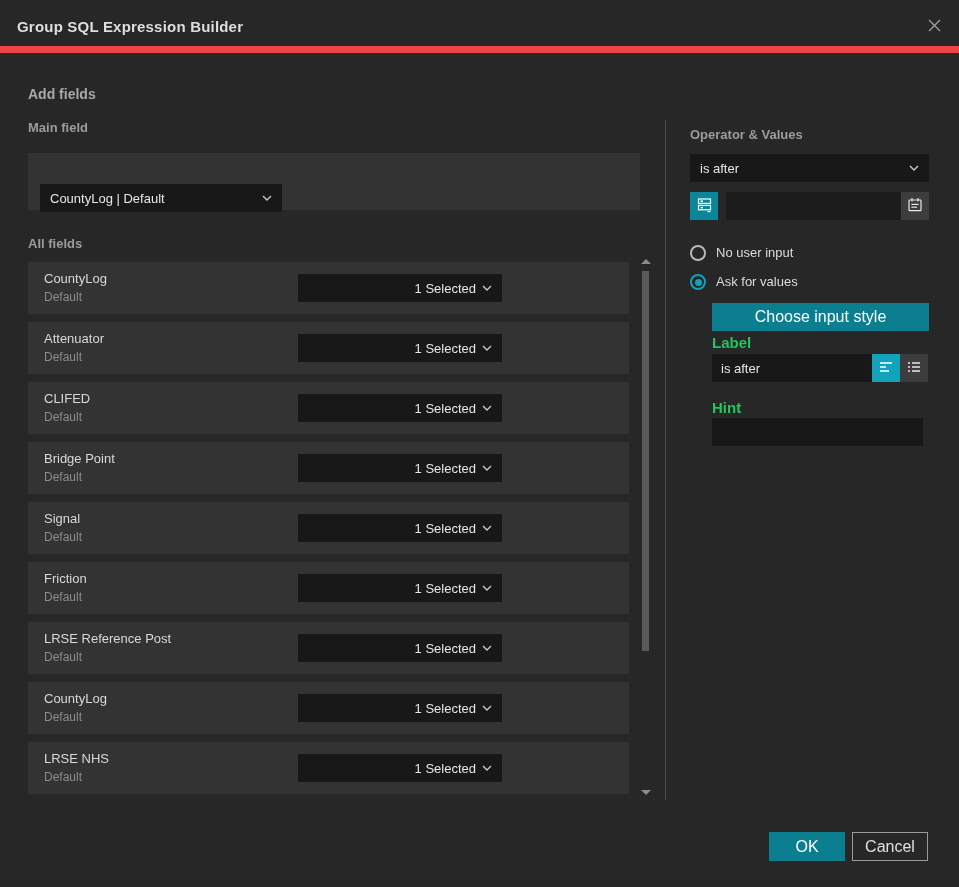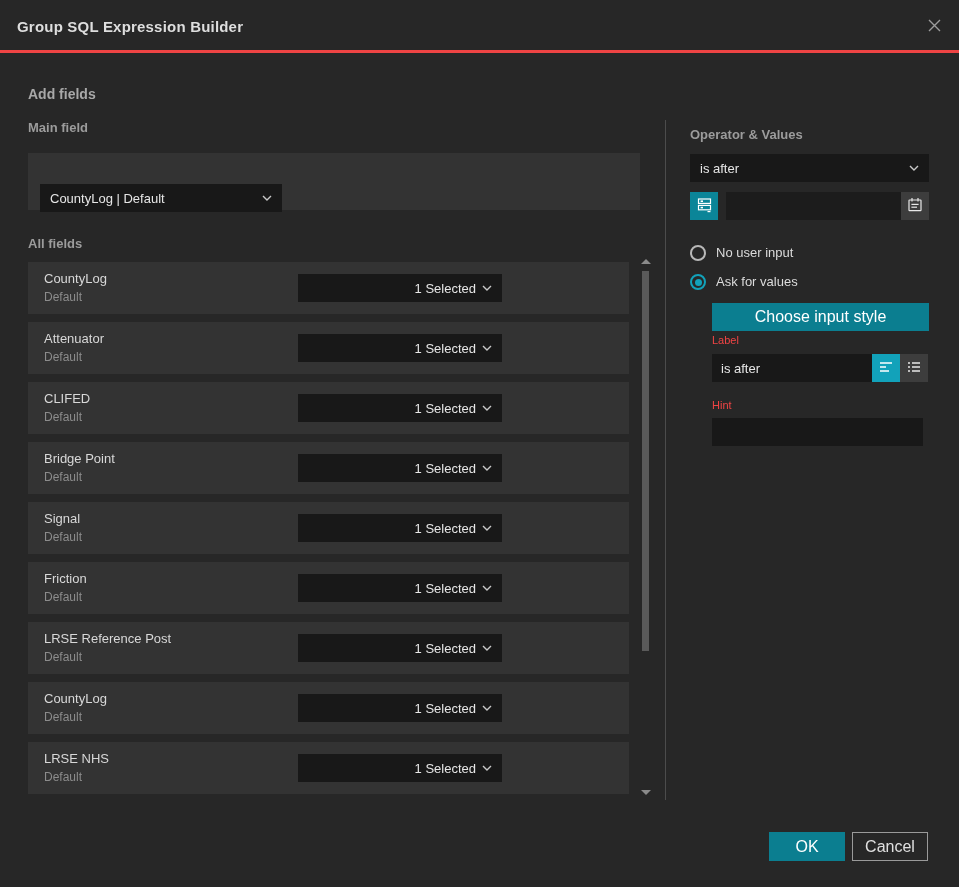--- a/index.html
+++ b/index.html
@@ -3,21 +3,21 @@
 <meta charset="utf-8">
 <style>
   html,body{margin:0;padding:0;background:#1a1a1a;}
   .dialog{
     position:relative;width:959px;height:887px;background:#272727;
     font-family:"Liberation Sans",sans-serif;overflow:hidden;
     -webkit-font-smoothing:antialiased;
   }
   .abs{position:absolute;}
   
-  .header{left:0;top:0;width:959px;height:53px;border-bottom:3px solid #ef4444;box-sizing:border-box;}
+  .header{left:0;top:0;width:959px;height:53px;border-bottom:7px solid #ef4444;box-sizing:border-box;}
   .header .title{position:absolute;left:17px;top:0;line-height:53px;font-size:15px;font-weight:bold;color:#dedede;letter-spacing:.2px;}
   .close-btn{position:absolute;right:14px;top:16px;width:22px;height:22px;cursor:pointer;display:flex;align-items:center;justify-content:center;background:none;border:none;padding:0;}
   
   .h-main{font-size:14px;font-weight:bold;color:#a8a8a8;}
   .h-sub{font-size:13px;font-weight:bold;color:#9c9c9c;}
   
   .panel{background:#333333;}
   .row{background:#333333;box-sizing:border-box;text-align:right;}
   .row .fname{position:absolute;left:16px;top:9px;font-size:13px;color:#d8d8d8;}
   .row .fsub{position:absolute;left:16px;top:28px;font-size:12px;color:#8c8c8c;}
@@ -37,21 +37,21 @@
   .radio-row{display:flex;align-items:flex-start;cursor:pointer;}
   .radio-dot{width:12px;height:12px;border-radius:50%;border:2px solid #b8b8b8;flex:none;position:relative;background:transparent;}
   .radio-row.selected .radio-dot{border-color:#12a2ba;}
   .radio-row.selected .radio-dot::after{content:"";position:absolute;left:2.5px;top:2.5px;width:7px;height:7px;border-radius:50%;background:#12a2ba;}
   .radio-lbl{margin-left:10px;font-size:13px;color:#dcdcdc;}
   
   .btn{display:flex;align-items:center;justify-content:center;font-size:16px;cursor:pointer;
     box-sizing:border-box;border:none;font-family:"Liberation Sans",sans-serif;}
   .btn.teal{background:#0b7e90;color:#ffffff;}
   .btn.ghost{background:transparent;border:1px solid #9a9a9a;color:#e0e0e0;}
-  .field-lbl{font-size:11px;color:#ef4444;}
+  .field-lbl{font-size:15px;color:#22c55e;font-weight:bold;}
   
   .sb-thumb{background:#5a5a5a;width:7px;}
   .sb-arrow{width:0;height:0;border-left:5px solid transparent;border-right:5px solid transparent;}
   .sb-arrow.up{border-bottom:5px solid #8a8a8a;}
   .sb-arrow.down{border-top:5px solid #8a8a8a;}
   .vdivider{width:1px;background:#4c4c4c;}
 </style>
 </head>
 <body>
 

